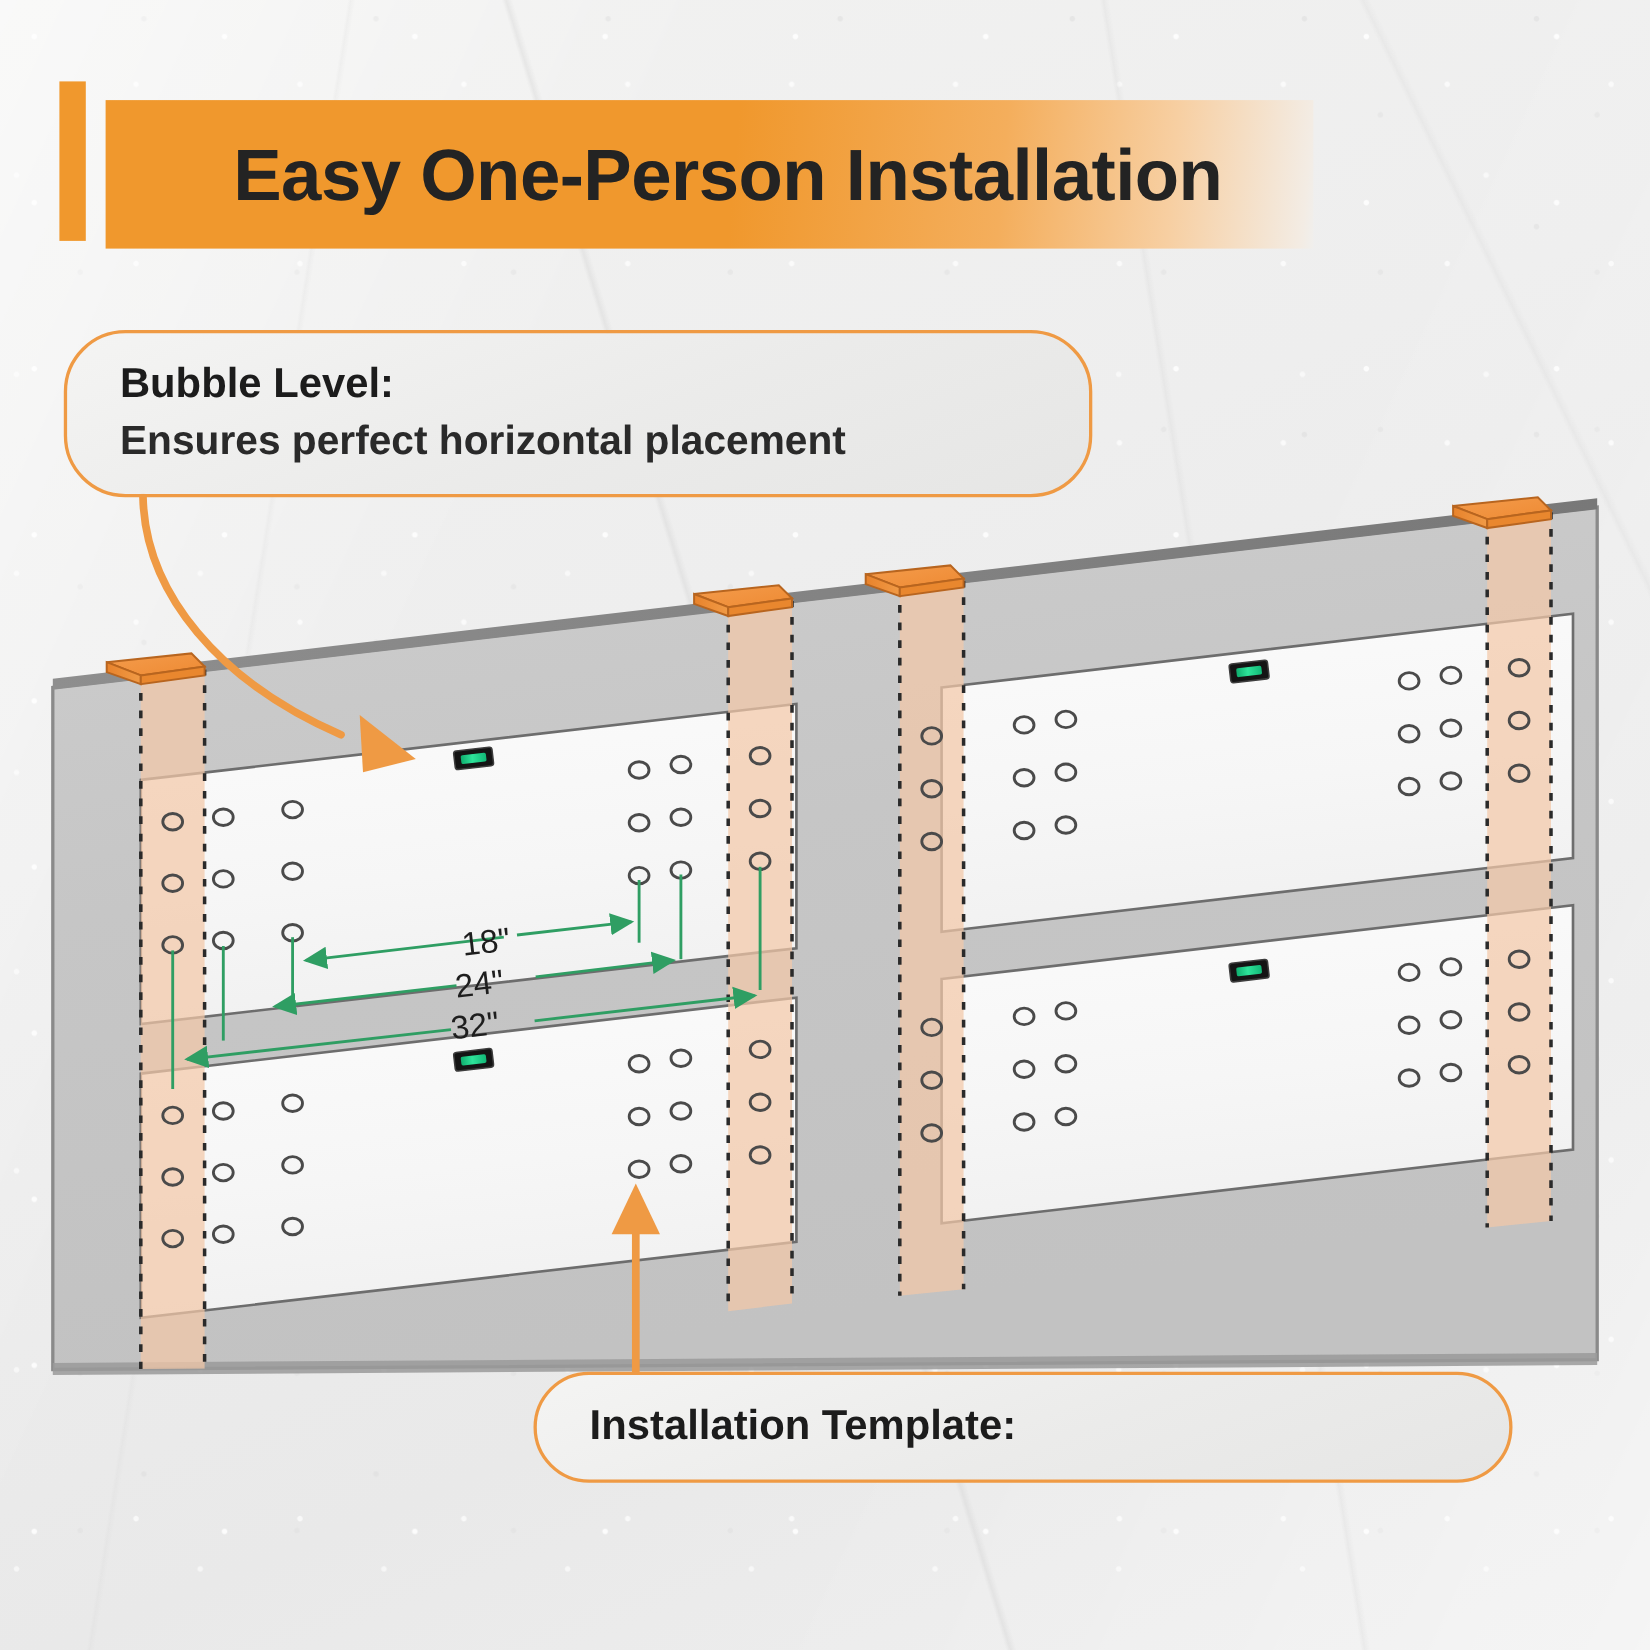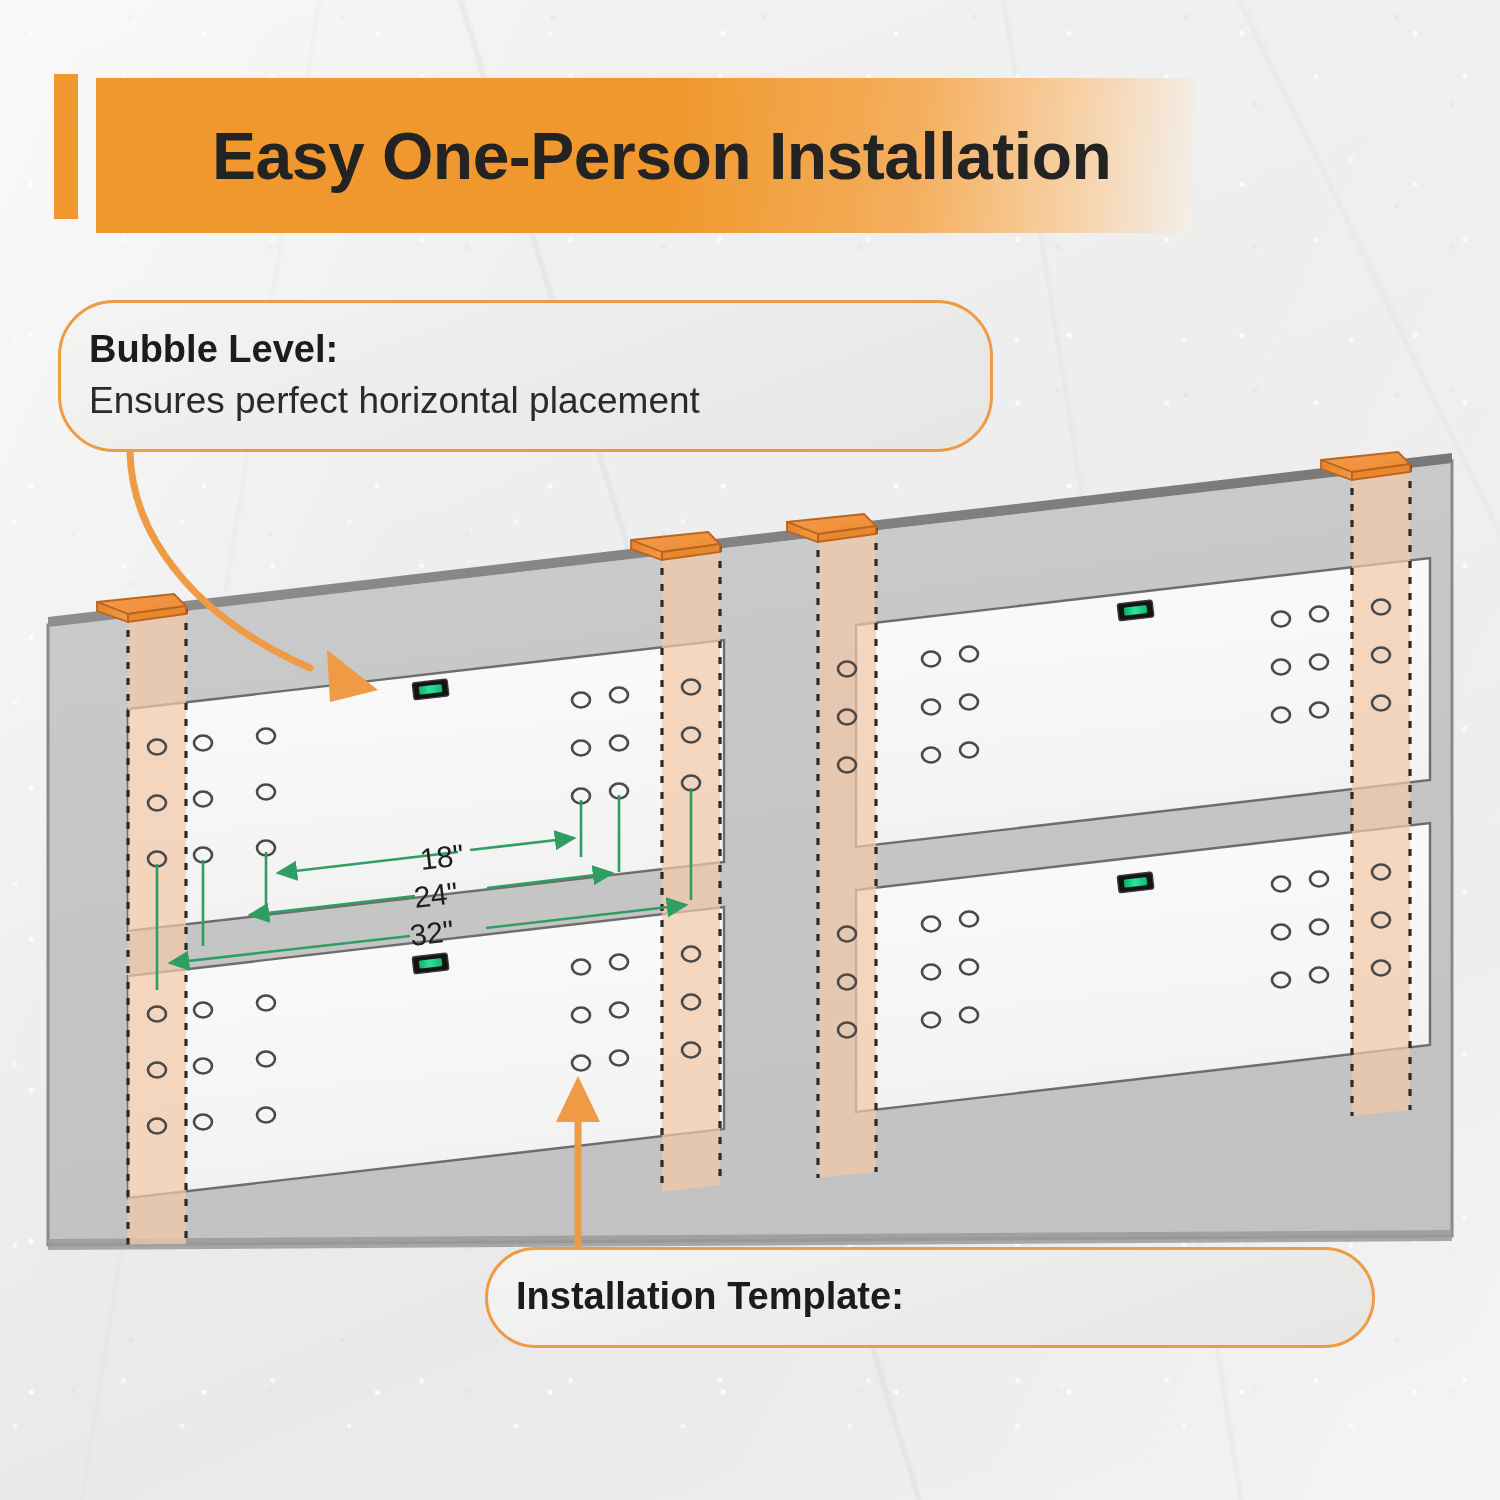--- a/index.html
+++ b/index.html
@@ -40,45 +40,45 @@
 
   
   #header{
     position:absolute; left:54px; top:74px; width:1140px; height:145px;
   }
   #header-accent{
     position:absolute; left:0; top:0; width:24px; height:145px;
     background:#f0982d;
   }
   #header-bar{
-    position:absolute; left:42px; top:4px; width:1098px; height:155px;
+    position:absolute; left:42px; top:17px; width:1098px; height:135px;
     background:linear-gradient(95deg,#f0982d 0%,#f0982d 52%,#f4ae5c 74%,#f7cfa2 88%,#f3ece4 99%, #f0efed 100%);
   }
   #header-title{
     position:absolute; left:116px; top:50%;
     transform:translateY(-50%);
     font-size:66px; font-weight:bold; color:#232323;
     letter-spacing:-.5px; white-space:nowrap;
     font-family:"Liberation Sans", sans-serif;
   }
 
   
   .callout{
     position:absolute;
     background:linear-gradient(160deg,#f4f4f3 0%,#ebebea 55%,#e6e6e5 100%);
     border:3.5px solid #ef9a44;
     border-radius:56px;
-    padding:24px 38px 26px 28px;
+    padding:24px 38px 26px 48px;
   }
   .callout-title{
     font-size:38px; font-weight:bold; color:#1c1c1c;
     line-height:1.18; white-space:nowrap;
   }
   .callout-body{
-    font-size:37px; color:#2a2a2a; font-weight:400;
+    font-size:37px; color:#2a2a2a; font-weight:700;
     line-height:1.2; margin-top:7px; white-space:nowrap;
   }
   #callout-bubble-level{ left:58px; top:300px; width:935px; }
   #callout-install-template{ left:485px; top:1247px; width:890px; }
 
   
   #leader-top, #leader-bottom{
     position:absolute; left:0; top:0; width:1500px; height:1500px;
     pointer-events:none;
   }

